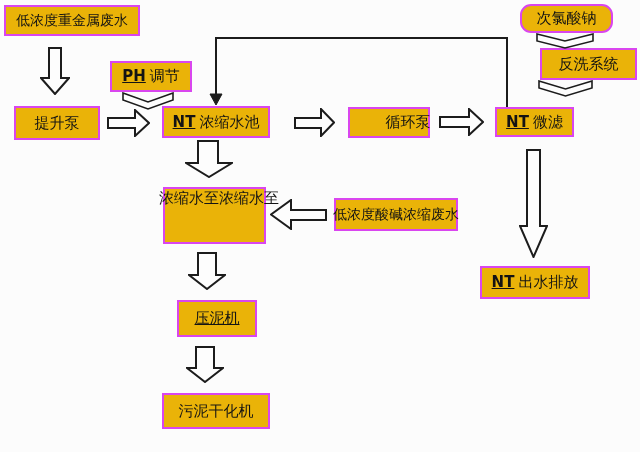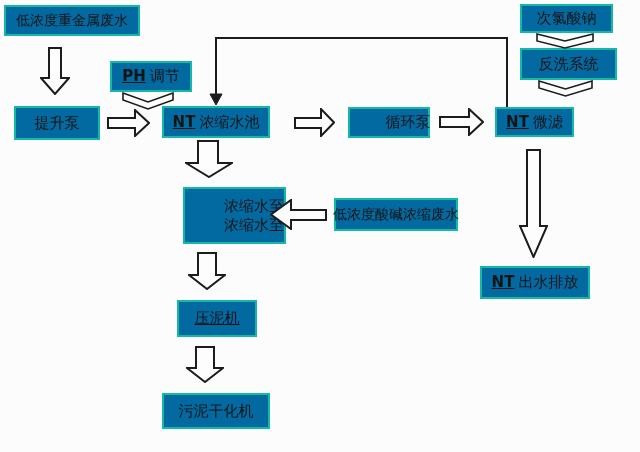--- a/index.html
+++ b/index.html
@@ -6,39 +6,38 @@
   .canvas{
     position:relative;
     width:640px;height:452px;
     background:#fcfcfc;
     font-family:"DejaVu Sans","Liberation Sans",sans-serif;
     color:#141414;
     overflow:hidden;
   }
   .node{
     position:absolute;
-    border:2px solid #14b8a6;
-    background:#0369a1;
+    border:2px solid #d946ef;
+    background:#eab308;
     display:flex;
     align-items:center;
     justify-content:center;
     font-size:15px;
     line-height:1.25;
     white-space:nowrap;
     box-sizing:border-box;
   }
   .node .prefix{font-weight:bold;margin-right:4px;letter-spacing:0px;text-decoration:underline;}
   .node.small{font-size:14px;}
   .node.twoline{
-    flex-direction:column;
-    align-items:flex-end;
+    flex-direction:row;
+    align-items:flex-start;
     justify-content:center;
     padding-left:9px;
     white-space:nowrap;
-    margin-left:20px;
   }
   .arrow{position:absolute;display:block;}
   .overlay{position:absolute;left:0;top:0;width:640px;height:452px;pointer-events:none;}
   svg{display:block;}
 </style>
 </head>
 <body>
 
 <div class="canvas">
 
@@ -62,25 +61,25 @@
 
   <div class="node" style="left:348px;top:107px;width:82px;height:31px;padding-left:38px;">
     <span>循环泵</span>
   </div>
 
   <div class="node" style="left:495px;top:107px;width:79px;height:30px;">
     <span class="prefix">NT</span>
     <span>微滤</span>
   </div>
 
-  <div class="node" style="left:520px;top:4px;width:93px;height:29px;">
+  <div class="node" style="left:520px;top:4px;width:93px;height:29px;border-radius:11px;">
     <span>次氯酸钠</span>
   </div>
 
-  <div class="node" style="left:520px;top:48px;width:97px;height:32px;align-items:center;">
+  <div class="node" style="left:540px;top:48px;width:97px;height:32px;align-items:center;">
     <span>反洗系统</span>
   </div>
 
   <div class="node twoline" style="left:163px;top:187px;width:103px;height:57px;">
     <span>浓缩水至</span>
     <span>浓缩水至</span>
   </div>
 
   <div class="node small" style="left:334px;top:198px;width:124px;height:33px;">
     <span>低浓度酸碱浓缩废水</span>

